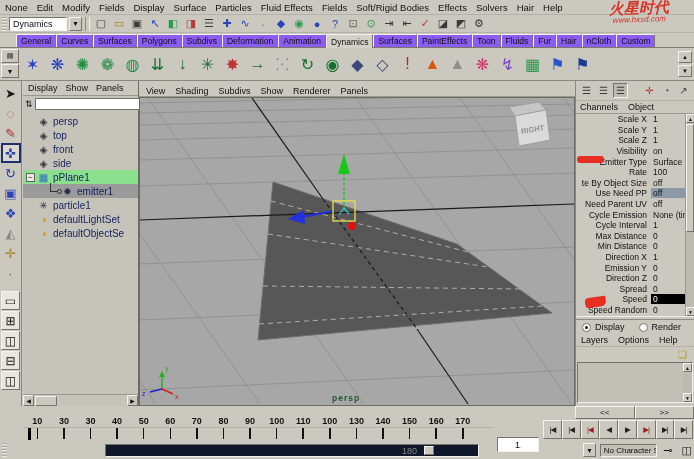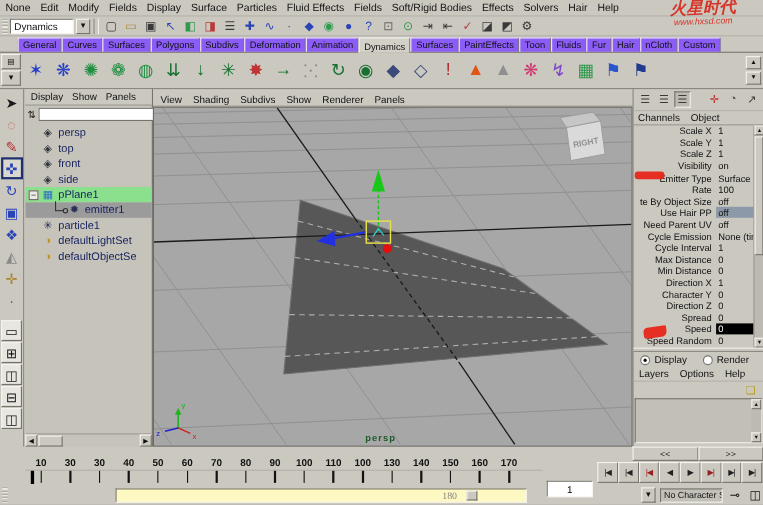--- a/index.html
+++ b/index.html
@@ -110,21 +110,21 @@
   .field{border:1px solid;border-color:#76736c #f4f3ee #f4f3ee #76736c;background:#fff;font-size:9px;
          font-family:inherit;padding:0 17px;width:100%;height:100%;margin-top:16px;}
   #transport{left:543px;top:420px;width:150px;height:19px;display:flex;}
   #transport .btn{flex:1;font-size:7.5px;letter-spacing:-1px;display:flex;align-items:center;justify-content:center;color:#222;}
   #transport .btn.key-btn{color:#9c1f1f;}
   
   #rangerow{left:0;top:441px;width:694px;height:18px;display:flex;align-items:center;gap:4px;padding-left:2px;}
   .rr-grip{width:5px;height:14px;}
   .f44{width:44px;height:13px;}
   .f47{width:47px;height:13px;}
-  #rangetrack{position:relative;width:382px;height:13px;border:1px solid;border-color:#76736c #f4f3ee #f4f3ee #76736c;background:#fef9c3;font-family:Liberation Serif, serif;}
+  #rangetrack{position:relative;width:382px;height:13px;border:1px solid;border-color:#76736c #f4f3ee #f4f3ee #76736c;background:#0f172a;}
   #rangeend-label{position:absolute;left:296px;top:1px;color:#8a8780;font-size:9px;}
   #rangehandle{position:absolute;left:318px;top:1px;width:10px;height:9px;}
   #charset{width:58px;height:13px;background:#c3c0b8;border:1px solid;border-color:#76736c #f4f3ee #f4f3ee #76736c;
            font-size:8px;display:flex;align-items:center;padding-left:3px;white-space:nowrap;overflow:hidden;}
   .rr-ico{width:15px;height:14px;font-size:11px;display:flex;align-items:center;justify-content:center;}
   
   .annot{position:absolute;background:#e8261a;border-radius:3px;opacity:.95;z-index:6;}
   #watermark{position:absolute;left:586px;top:0px;width:106px;text-align:center;z-index:7;
              transform:rotate(-2deg);opacity:.92;pointer-events:none;}
   #wm-title{font-size:15px;font-weight:bold;font-style:italic;color:#d8281c;line-height:16px;}
@@ -575,21 +575,21 @@
           <span class="cb-label">Rate</span>
           <span class="cb-value">100</span>
         </div>
 
         <div class="cb-row">
           <span class="cb-label">te By Object Size</span>
           <span class="cb-value">off</span>
         </div>
 
         <div class="cb-row">
-          <span class="cb-label">Use Hair PP</span>
+          <span class="cb-label">Use Need PP</span>
           <span class="cb-value val-selected">off</span>
         </div>
 
         <div class="cb-row">
           <span class="cb-label">Need Parent UV</span>
           <span class="cb-value">off</span>
         </div>
 
         <div class="cb-row">
           <span class="cb-label">Cycle Emission</span>
@@ -610,21 +610,21 @@
           <span class="cb-label">Min Distance</span>
           <span class="cb-value">0</span>
         </div>
 
         <div class="cb-row">
           <span class="cb-label">Direction X</span>
           <span class="cb-value">1</span>
         </div>
 
         <div class="cb-row">
-          <span class="cb-label">Character Y</span>
+          <span class="cb-label">Emission Y</span>
           <span class="cb-value">0</span>
         </div>
 
         <div class="cb-row">
           <span class="cb-label">Direction Z</span>
           <span class="cb-value">0</span>
         </div>
 
         <div class="cb-row">
           <span class="cb-label">Spread</span>

